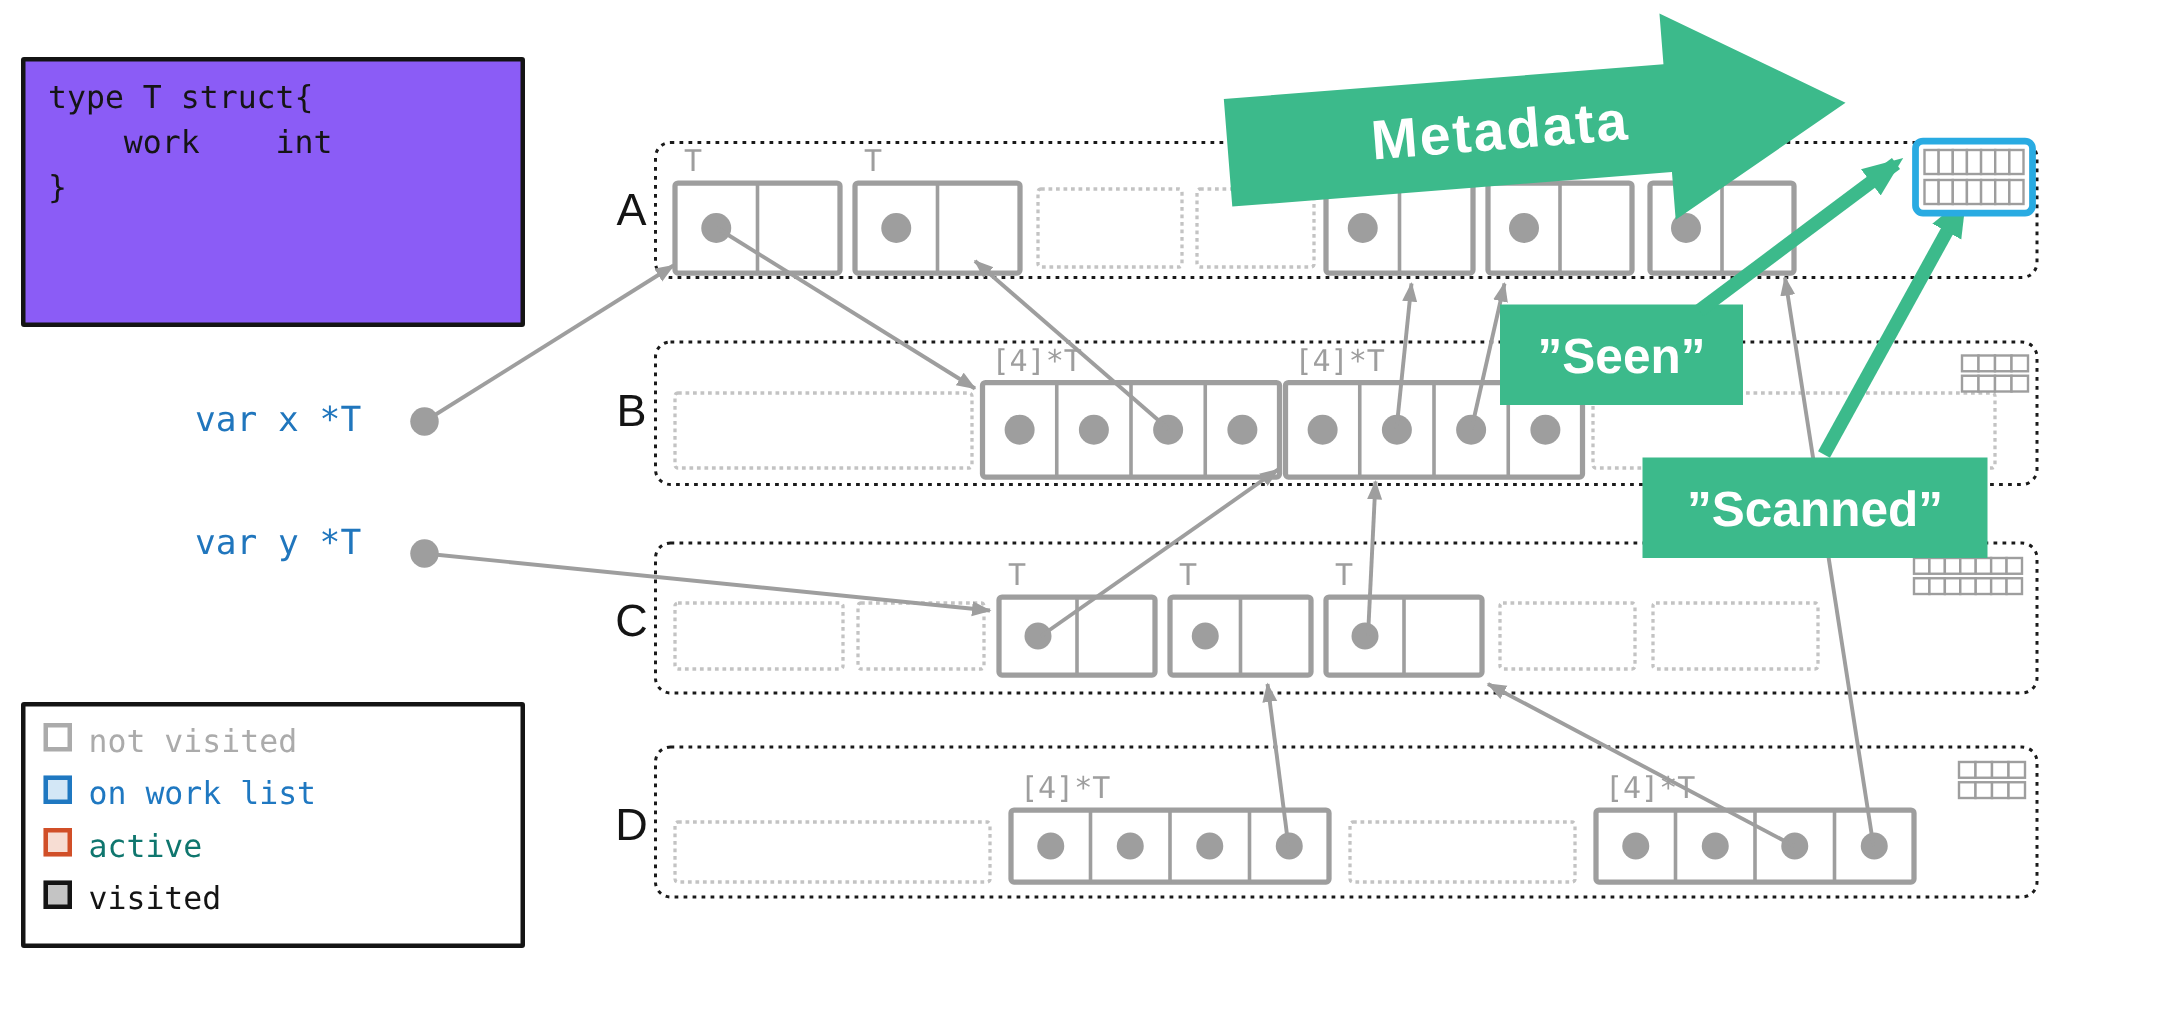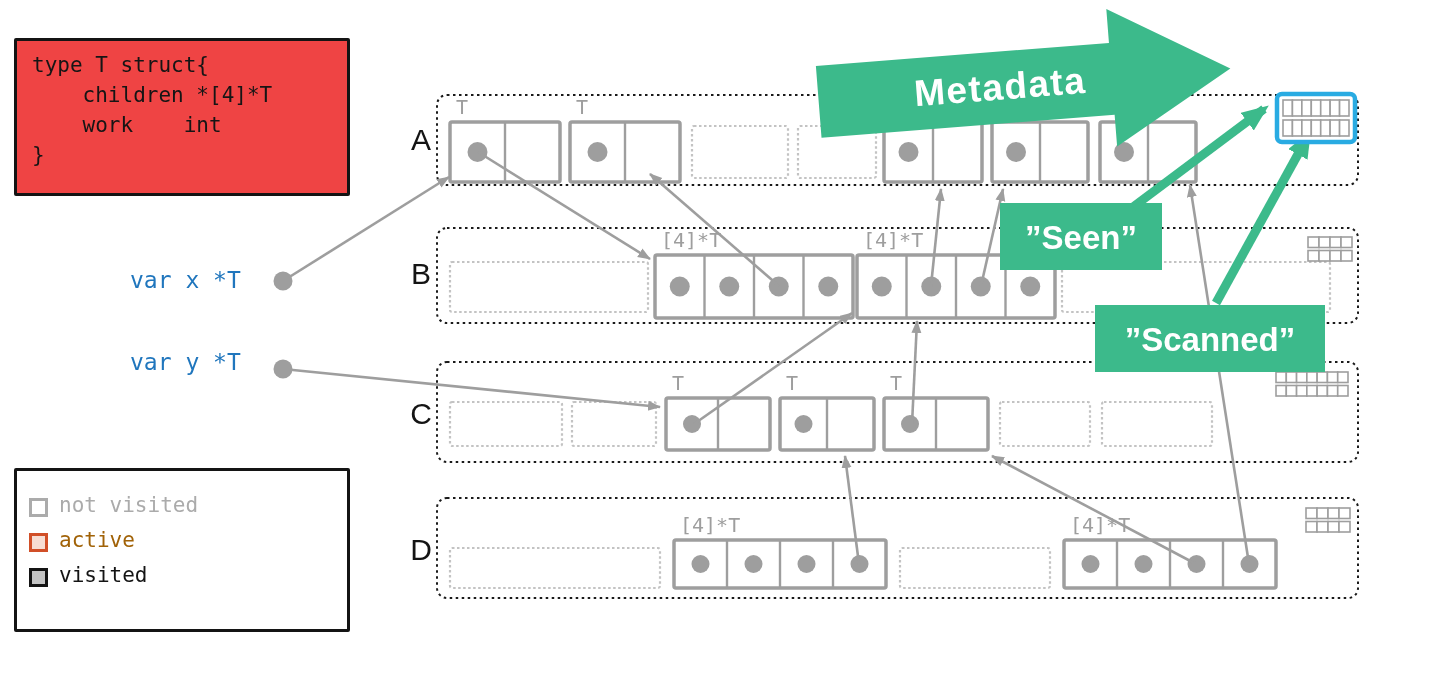--- a/index.html
+++ b/index.html
@@ -1,38 +1,38 @@
 <!DOCTYPE html>
 <html><head>
 <meta charset="utf-8">
 <style>
   html,body{margin:0;padding:0;background:#fff;}
   #canvas{position:relative;width:1440px;height:675px;background:#fff;overflow:hidden;
           font-family:"Liberation Sans",sans-serif;}
   #diagram{position:absolute;left:0;top:0;}
-  .codebox{position:absolute;left:14px;top:38px;width:336px;height:158px;
+  .codebox{position:absolute;left:14px;top:38px;width:336px;height:180px;
            border:3.5px solid #141414;border-radius:2px;box-sizing:border-box;
-           padding:9px 0 0 15px;background:#ef4444;
+           padding:9px 0 0 15px;background:#8b5cf6;
            font-family:"DejaVu Sans Mono","Liberation Mono",monospace;
            font-size:21px;line-height:30px;color:#151515;}
   .codeline{white-space:pre;}
   .legendbox{position:absolute;left:14px;top:468px;width:336px;height:164px;
              border:3.5px solid #141414;border-radius:2px;box-sizing:border-box;
              padding:11px 0 0 12px;background:#fff;
              font-family:"DejaVu Sans Mono","Liberation Mono",monospace;font-size:21px;}
-  .legend-item{display:flex;align-items:flex-end;height:35px;}
+  .legend-item{display:flex;align-items:flex-start;height:35px;}
   .lg-swatch{width:13px;height:13px;border:3px solid;margin-right:11px;flex:0 0 auto;}
   .sw-gray{border-color:#ababab;background:#ffffff;}
   .sw-blue{border-color:#1f78c1;background:#d3e7f6;}
   .sw-red{border-color:#d14f28;background:#f7ddd3;}
   .sw-black{border-color:#141414;background:#c4c4c4;}
   .lb-gray{color:#ababab;}
   .lb-blue{color:#1f78c1;}
-  .lb-red{color:#a16207;}
-  .lb-black{color:#141414;margin-top:44px;}
+  .lb-red{color:#0f766e;}
+  .lb-black{color:#141414;}
   .varlabel{position:absolute;font-family:"DejaVu Sans Mono","Liberation Mono",monospace;
             font-size:23px;color:#2076bd;white-space:pre;text-align:center;}
   #var-x{left:130px;top:267px;}
   #var-y{left:130px;top:349px;}
 </style>
 </head>
 <body>
 
 <div id="canvas">
 
@@ -201,34 +201,37 @@
         <rect x="1301.857142857143" y="120" width="9.428571428571429" height="16" fill="#fff" stroke="#9e9e9e" stroke-width="1.6"></rect>
         <rect x="1311.2857142857142" y="120" width="9.428571428571429" height="16" fill="#fff" stroke="#9e9e9e" stroke-width="1.6"></rect>
         <rect x="1320.7142857142858" y="120" width="9.428571428571429" height="16" fill="#fff" stroke="#9e9e9e" stroke-width="1.6"></rect>
         <rect x="1330.142857142857" y="120" width="9.428571428571429" height="16" fill="#fff" stroke="#9e9e9e" stroke-width="1.6"></rect>
         <rect x="1339.5714285714287" y="120" width="9.428571428571429" height="16" fill="#fff" stroke="#9e9e9e" stroke-width="1.6"></rect>
       </g>
     </svg>
 
   <div class="codebox">
     <div class="codeline">type T struct{</div>
-    <div class="codeline">    children *[4]*T</div>
     <div class="codeline">    work    int</div>
     <div class="codeline">}</div>
   </div>
 
   <div class="varlabel" id="var-x">var x *T</div>
   <div class="varlabel" id="var-y">var y *T</div>
 
   <div class="legendbox">
     <div class="legend-item">
       <span class="lg-swatch sw-gray"></span>
       <span class="lb-gray">not visited</span>
     </div>
     <div class="legend-item">
+      <span class="lg-swatch sw-blue"></span>
+      <span class="lb-blue">on work list</span>
+    </div>
+    <div class="legend-item">
       <span class="lg-swatch sw-red"></span>
       <span class="lb-red">active</span>
     </div>
     <div class="legend-item">
       <span class="lg-swatch sw-black"></span>
       <span class="lb-black">visited</span>
     </div>
   </div>
 
 </div>

